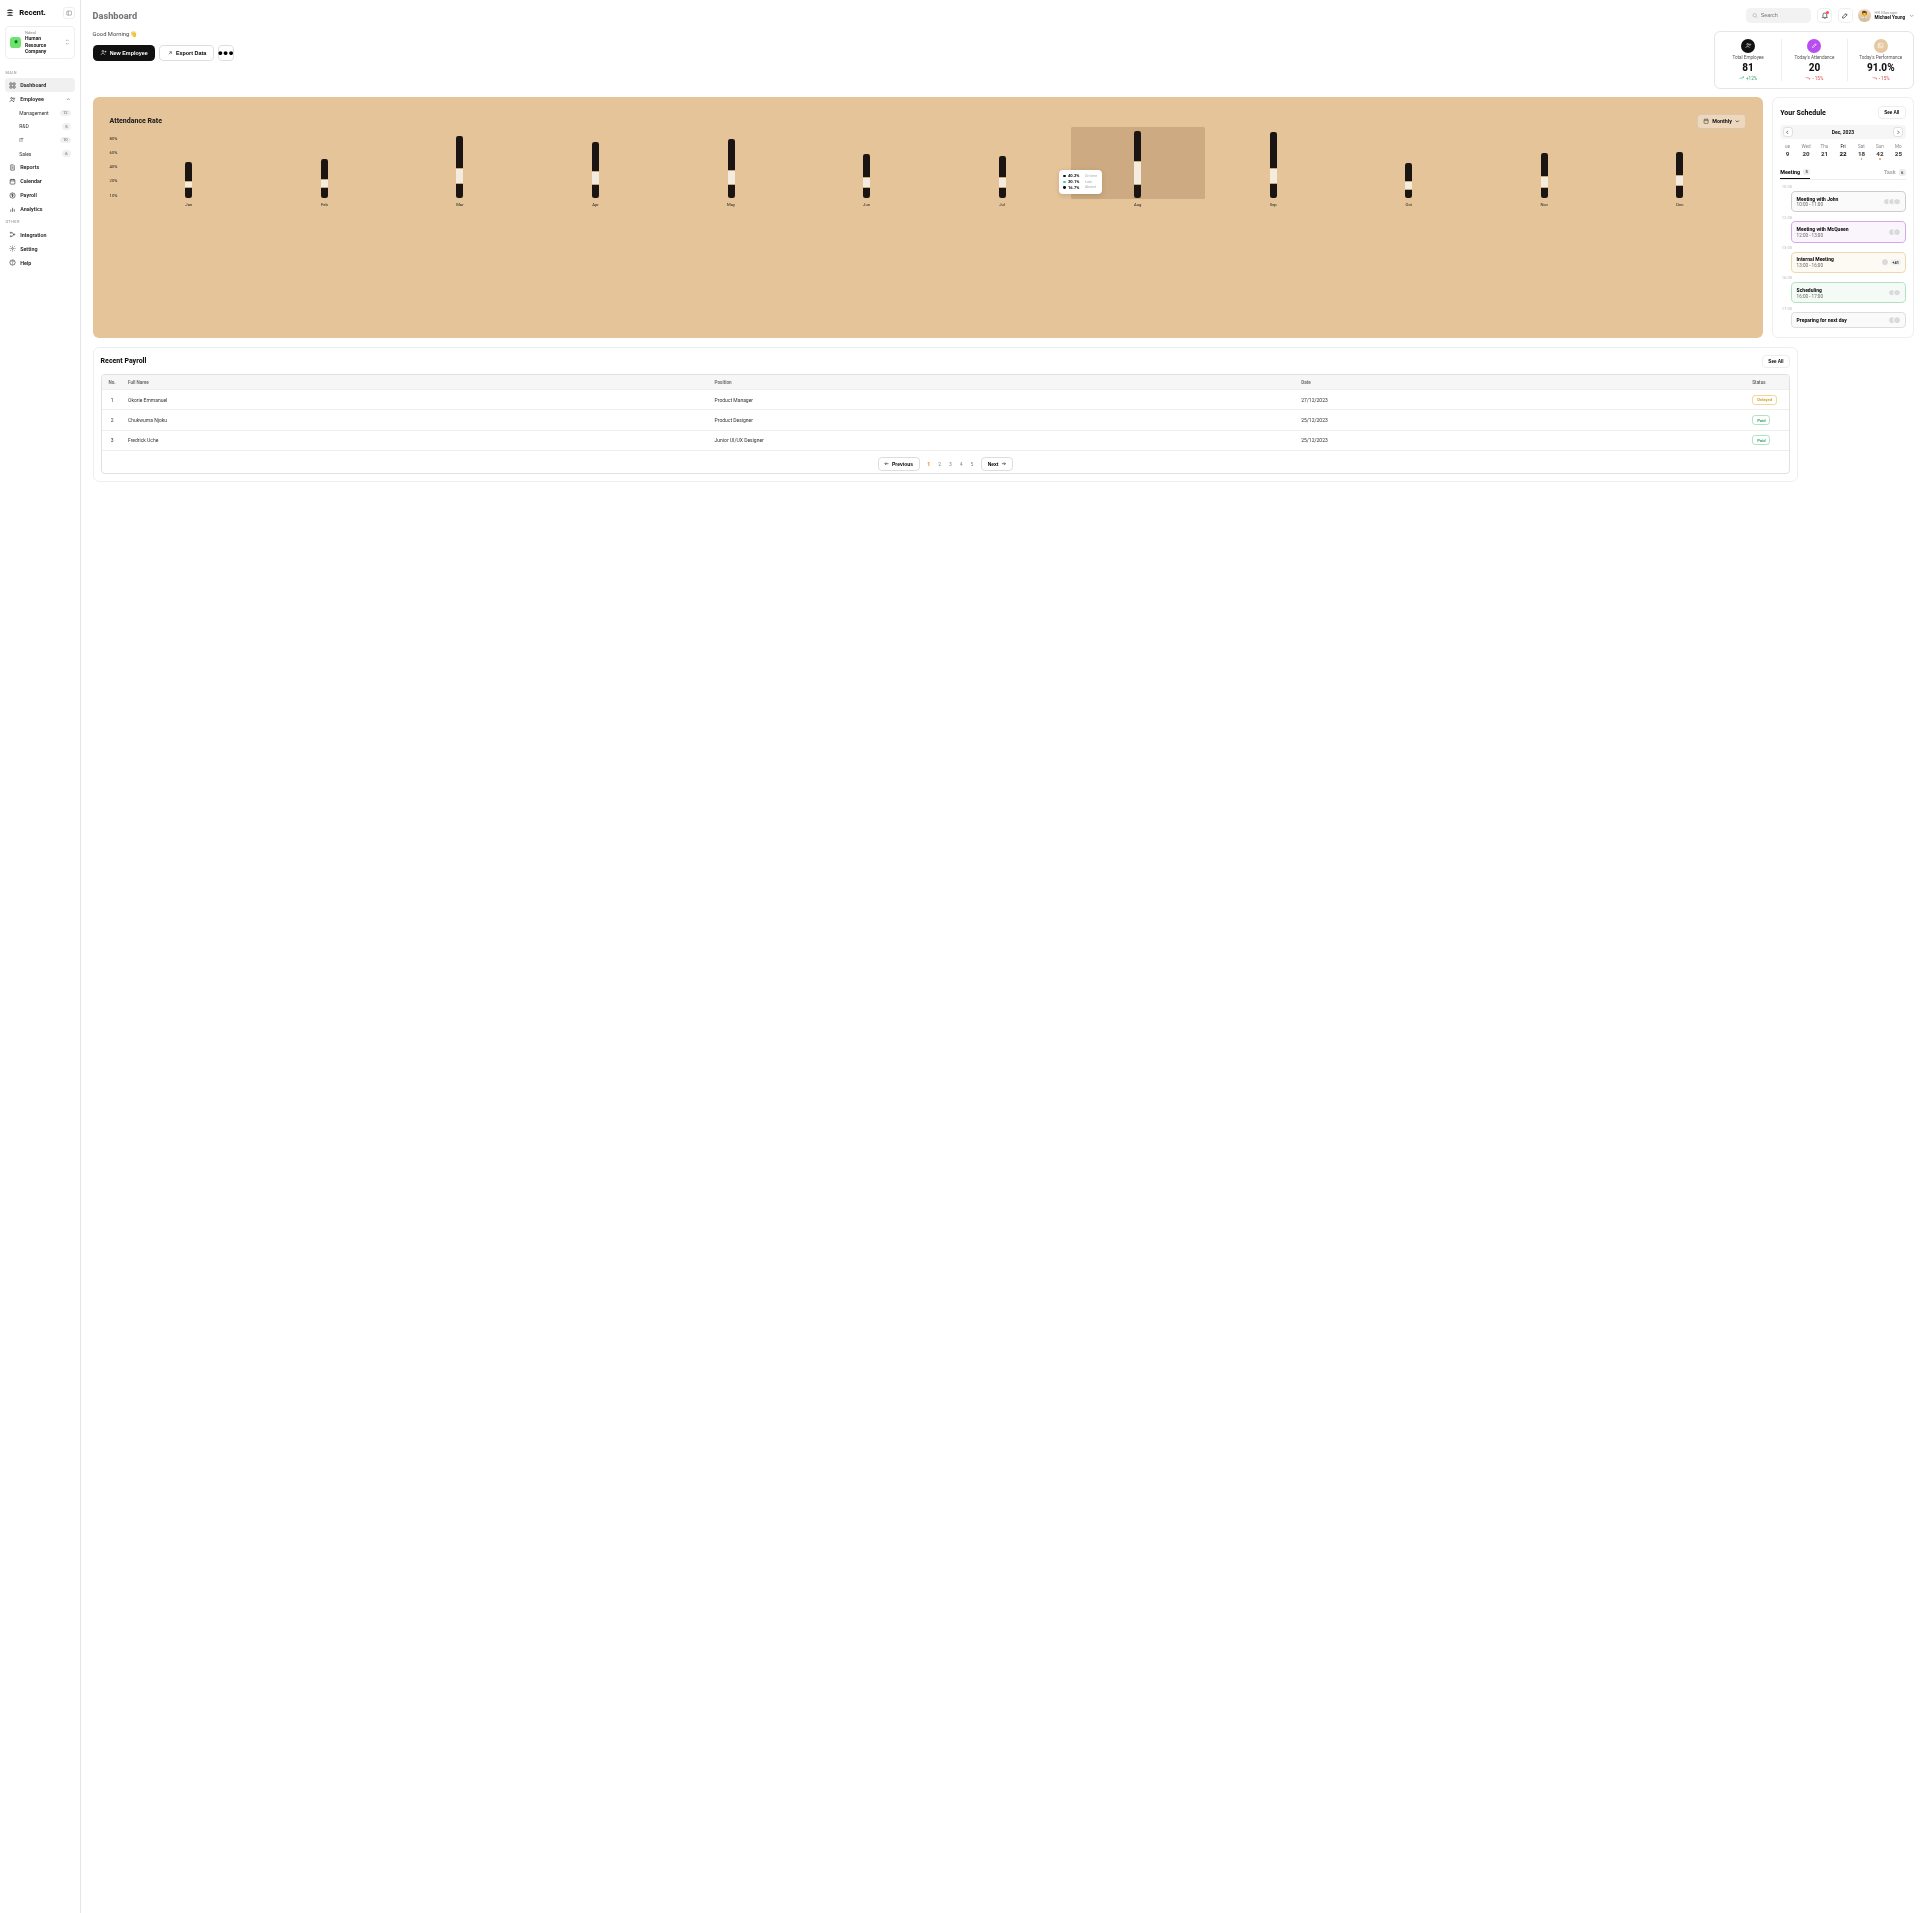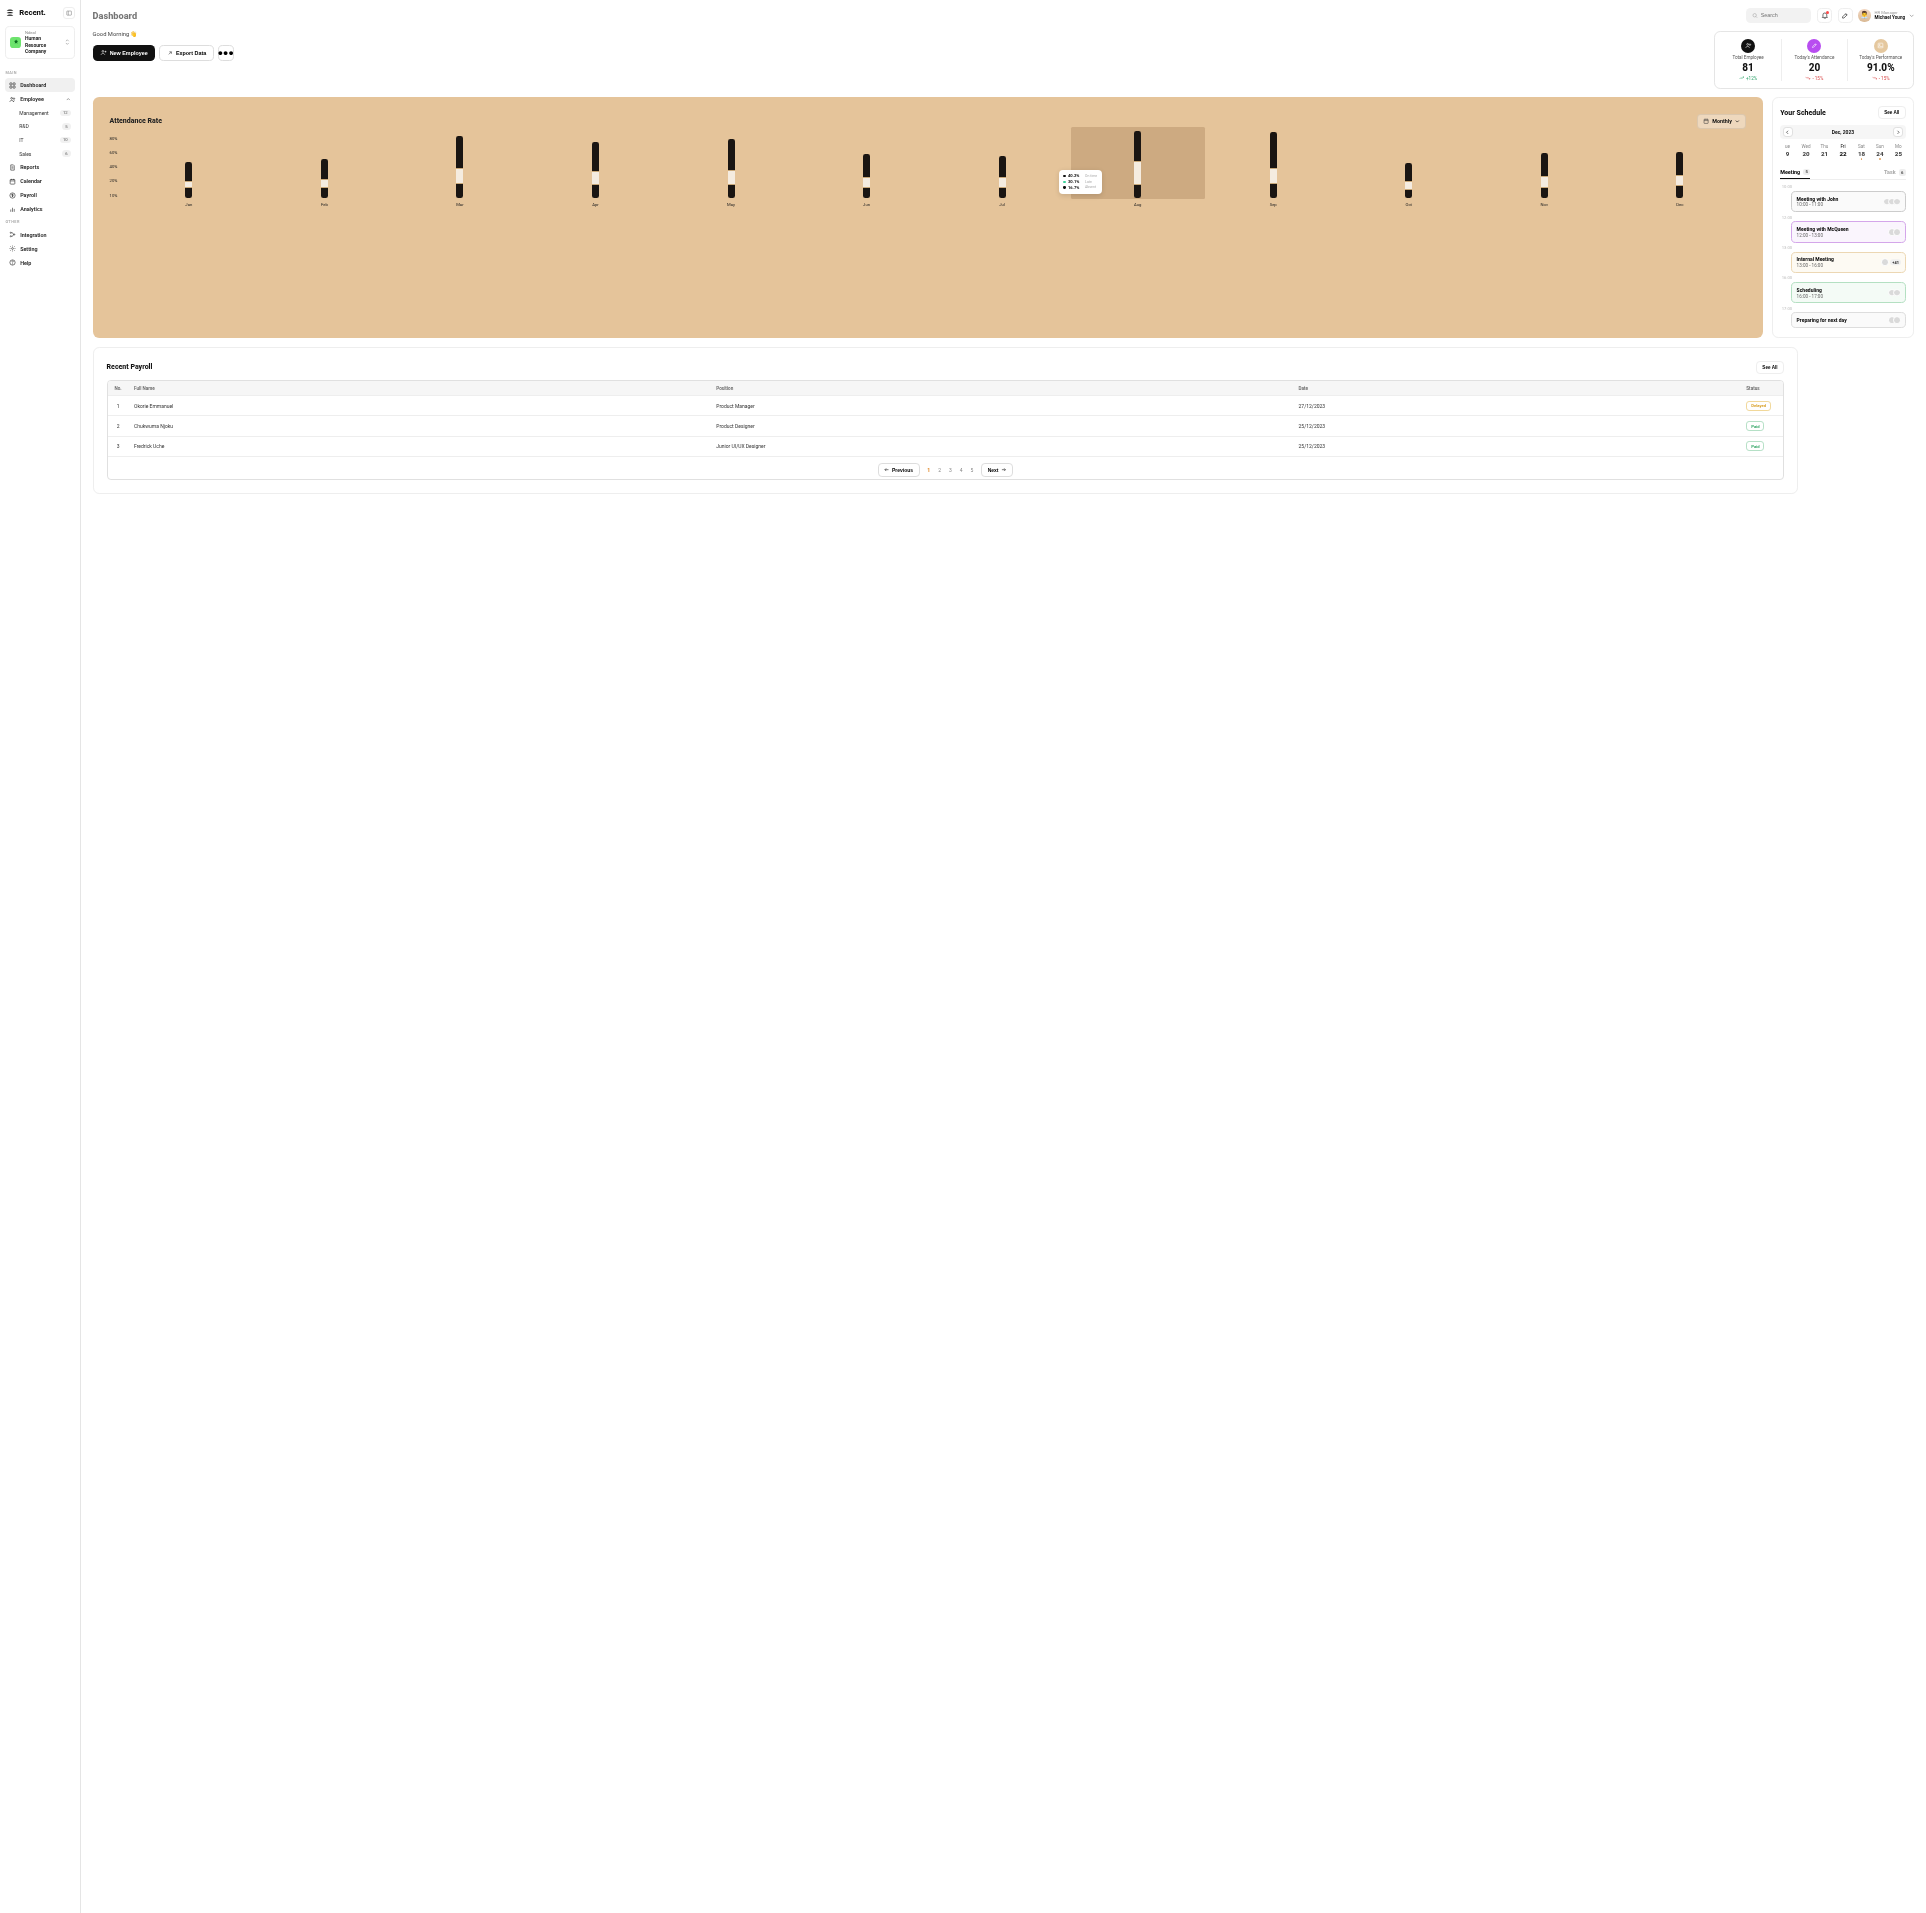--- a/index.html
+++ b/index.html
@@ -101,21 +101,21 @@
 .event .title{font-size:5px;font-weight:800;}
 .event .time{font-size:4.6px;color:#666;margin-top:0.8px;}
 .avs{position:absolute;right:3.9px;top:50%;transform:translateY(-50%);display:flex;align-items:center;}
 .avs .av{width:7.7px;height:7.7px;border-radius:50%;background:#dadada;border:0.8px solid #fff;margin-left:-2.7px;}
 .avs .more{font-size:3.9px;background:#f0f0f0;border-radius:385px;padding:0.8px 1.9px;margin-left:1.5px;font-weight:700;}
 .ev1{border-color:#ccc;background:#fafafa;margin-top:1.5px;}
 .ev2{border-color:#d4a6ea;background:#faf5fd;}
 .ev3{border-color:#ecd7b3;background:#fdfaf3;}
 .ev4{border-color:#b4e0c2;background:#f4fbf6;}
 .ev5{border-color:#ddd;background:#fafafa;}
-.payroll-card{padding:13px;flex:1;}
+.payroll-card{padding:7px;flex:1;}
 .pay-head{display:flex;align-items:center;justify-content:space-between;margin-bottom:6.2px;}
 .pay-title{font-size:7px;font-weight:800;}
 .table{border:0.4px solid #e0e0e0;border-radius:3.9px;overflow:hidden;}
 .table-head{display:flex;background:#f6f6f6;font-size:4.6px;color:#666;font-weight:600;}
 .th,.td{padding:4.6px 5.4px;}
 .c-no{width:21px;text-align:center;}
 .c-name{flex:1.7;}
 .c-pos{flex:1.7;}
 .c-date{flex:1.3;}
 .c-status{width:42px;}
@@ -568,21 +568,21 @@
                 <span class="num">22</span>
                 <span class="mark"></span>
               </div>
               <div class="day has">
                 <span class="dow">Sat</span>
                 <span class="num">18</span>
                 <span class="mark"></span>
               </div>
               <div class="day has">
                 <span class="dow">Sun</span>
-                <span class="num">24</span>
+                <span class="num">42</span>
                 <span class="mark"></span>
               </div>
               <div class="day">
                 <span class="dow">Mo</span>
                 <span class="num">25</span>
                 <span class="mark"></span>
               </div>
             </div>
           <div class="tabs">
             <div class="tab active">

